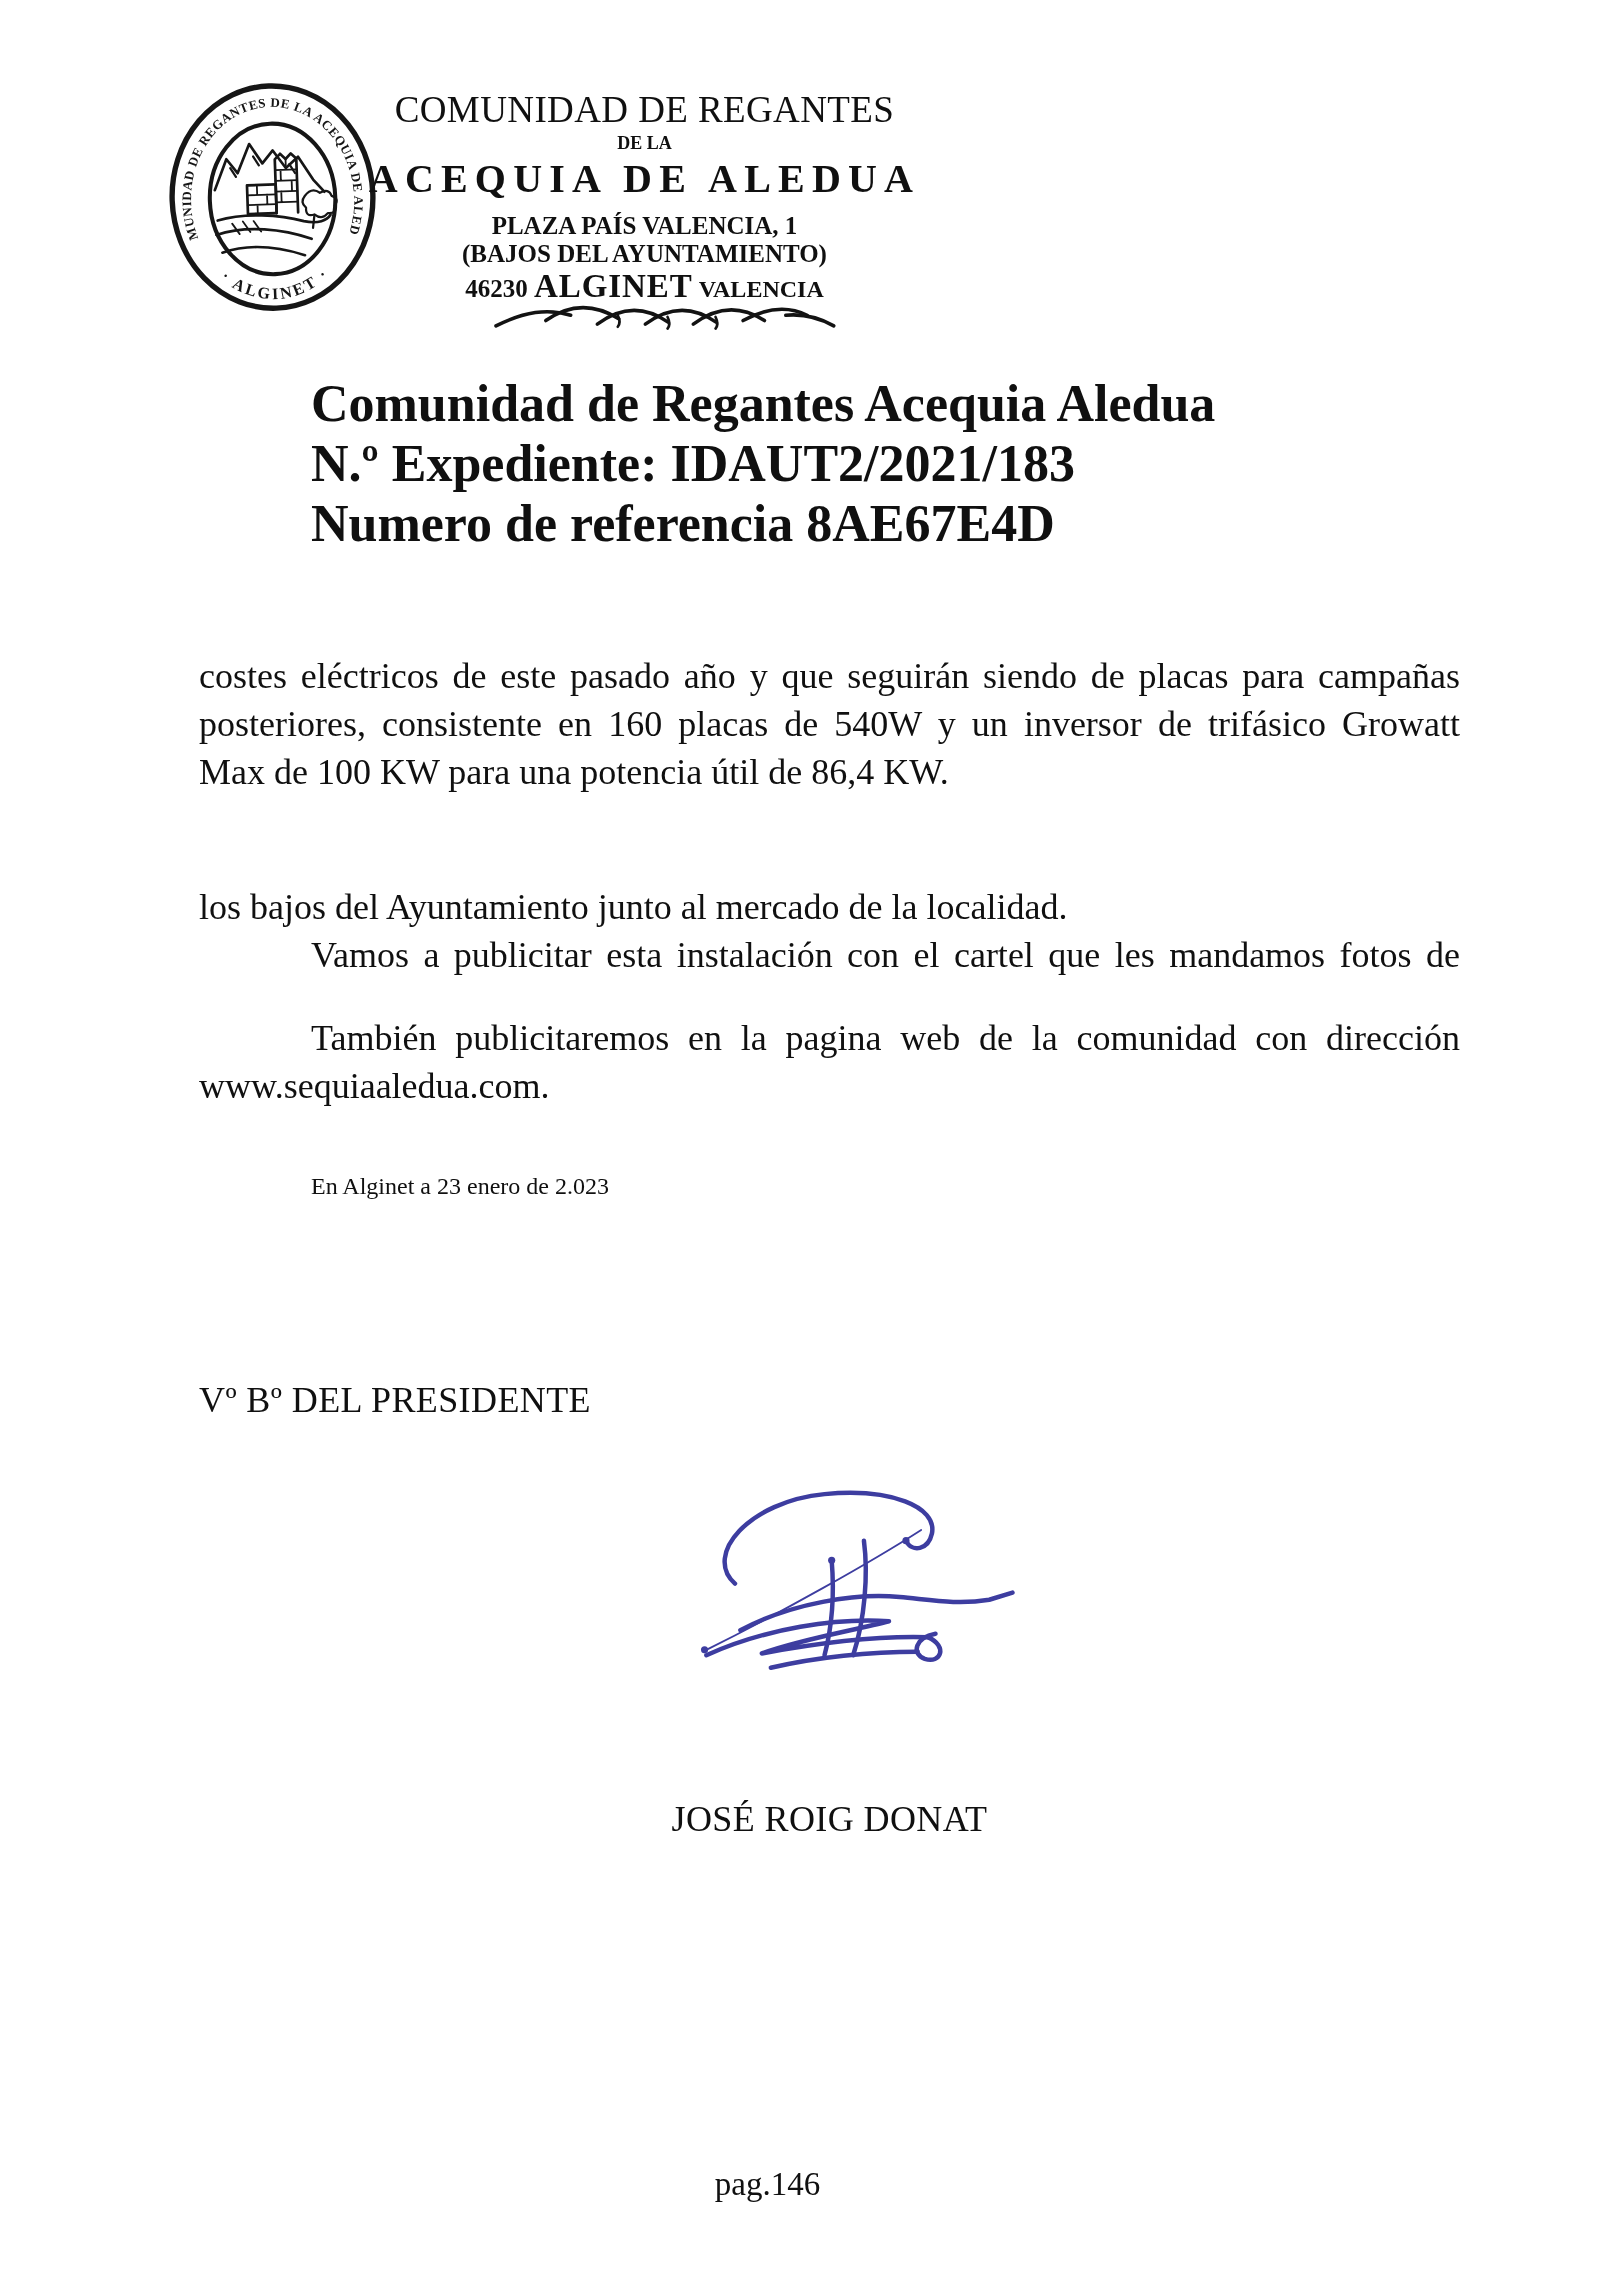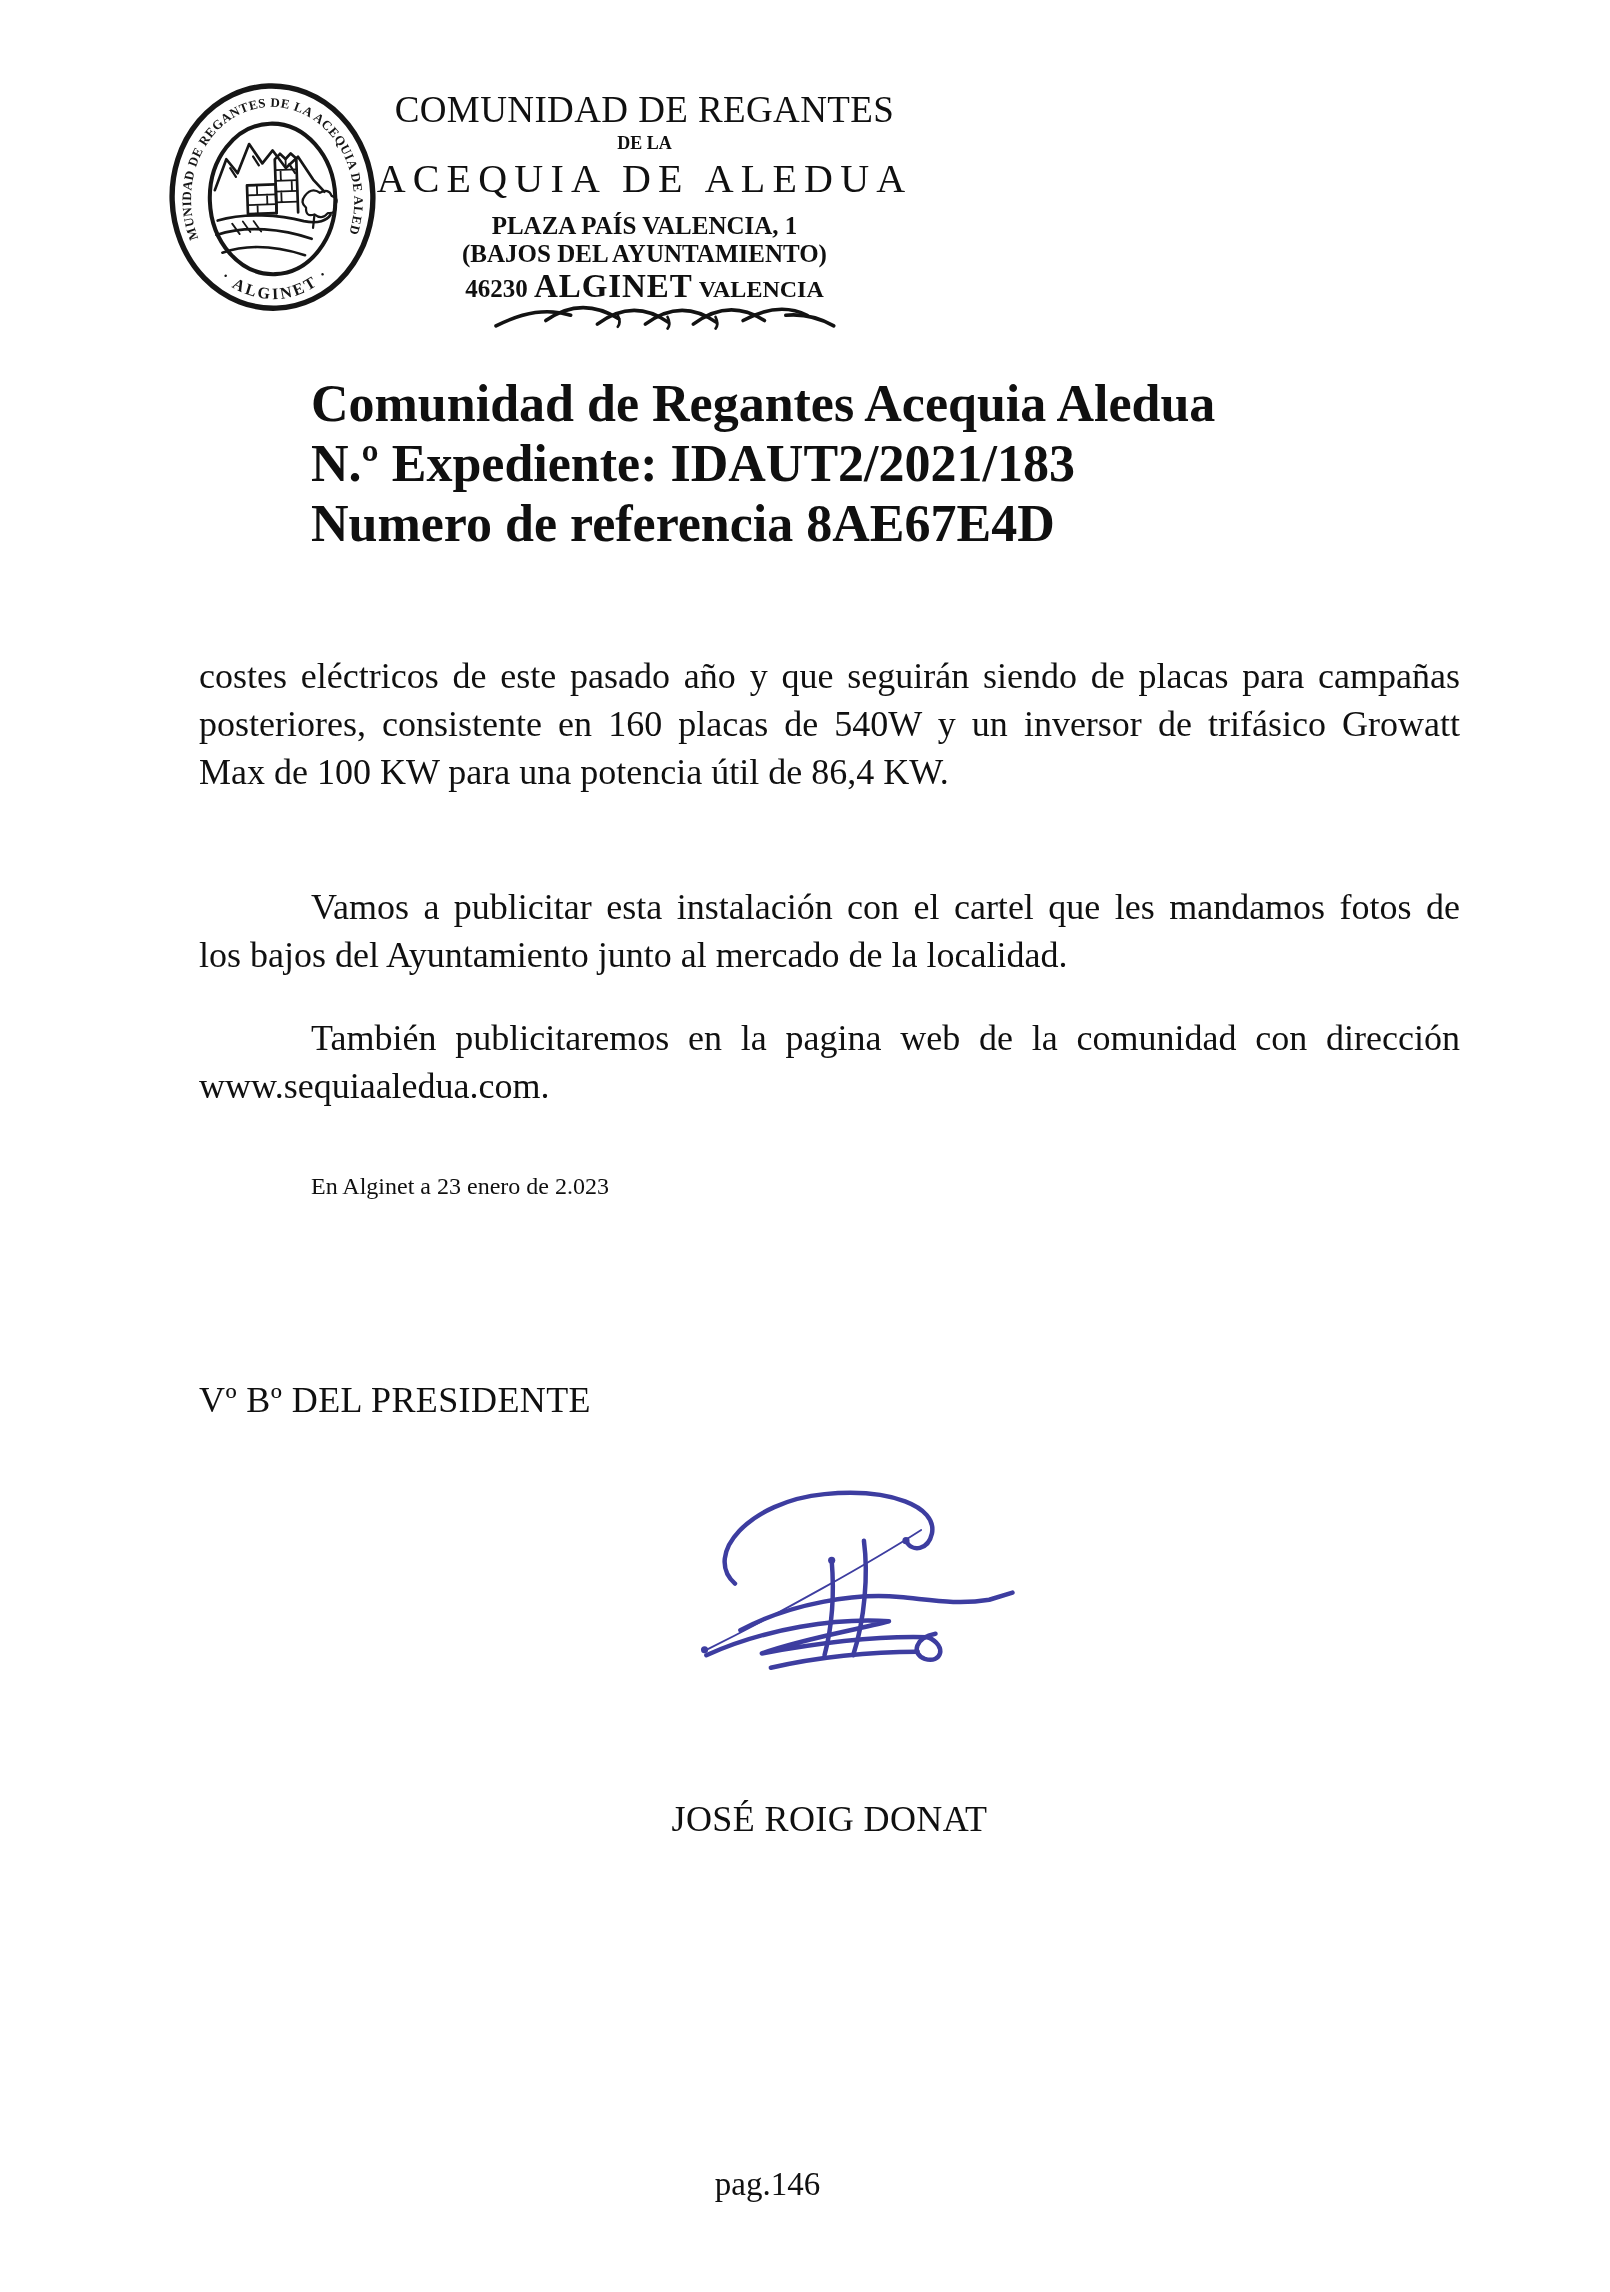--- a/index.html
+++ b/index.html
@@ -9,21 +9,21 @@
     background:#ffffff;
     font-family:"Liberation Serif","DejaVu Serif",serif;
     color:#101010;
     overflow:hidden;
   }
   
   .seal{position:absolute;left:163px;top:77px;width:219px;height:242px;}
   .head-text{position:absolute;left:358px;top:90px;width:573px;text-align:center;line-height:1.08;}
   .org-line1{font-size:37px;letter-spacing:0.4px;font-weight:400;}
   .org-conn{font-size:18px;font-weight:700;margin-top:4.5px;}
-  .org-line2{font-size:40px;font-weight:400;letter-spacing:7.2px;margin-top:3.6px;white-space:nowrap;}
+  .org-line2{font-size:40px;font-weight:700;letter-spacing:7.2px;margin-top:3.6px;white-space:nowrap;}
   .addr1{font-size:25px;font-weight:700;margin-top:11px;}
   .addr2{font-size:25px;font-weight:700;margin-top:1.8px;}
   .addr3{font-size:25px;font-weight:700;margin-top:1.8px;}
   .addr3 .zip{font-size:25px;}
   .addr3 .town{font-size:33px;letter-spacing:0.9px;}
   .addr3 .prov{font-size:24px;}
   .flourish{position:absolute;left:491px;top:285px;width:346px;height:48px;}
   
   .title-block{position:absolute;left:311px;top:374px;font-weight:700;font-size:52px;line-height:60px;white-space:nowrap;}
   
@@ -117,22 +117,22 @@
     <div>Numero de referencia 8AE67E4D</div>
   </div>
 
   <div class="bodycol p1">
     <div class="jline">costes eléctricos de este pasado año y que seguirán siendo de placas para campañas</div>
     <div class="jline">posteriores, consistente en 160 placas de 540W y un inversor de trifásico Growatt</div>
     <div class="jline jline-last">Max de 100 KW para una potencia útil de 86,4 KW.</div>
   </div>
 
   <div class="bodycol p2">
+    <div class="jline jline-last">los bajos del Ayuntamiento junto al mercado de la localidad.</div>
     <div class="jline indent">Vamos a publicitar esta instalación con el cartel que les mandamos fotos de</div>
-    <div class="jline jline-last">los bajos del Ayuntamiento junto al mercado de la localidad.</div>
   </div>
 
   <div class="bodycol p3">
     <div class="jline indent">También publicitaremos en la pagina web de la comunidad con dirección</div>
     <div class="jline jline-last">www.sequiaaledua.com.</div>
   </div>
 
   <div class="dateline">En Alginet a 23 enero de 2.023</div>
 
   <div class="approval">Vº Bº DEL PRESIDENTE</div>

